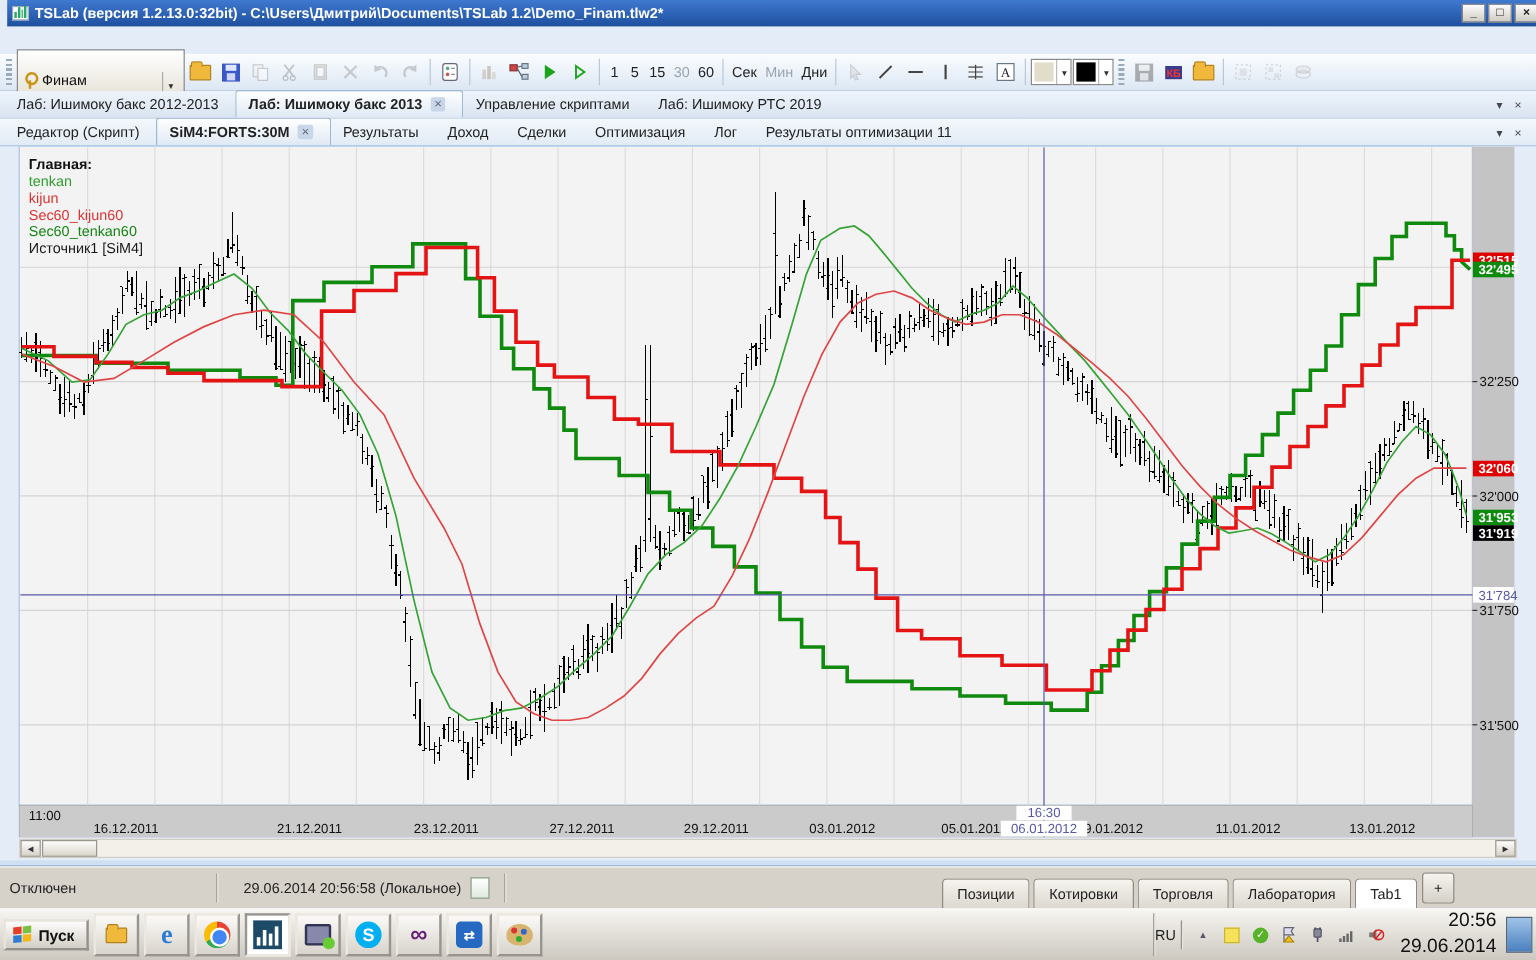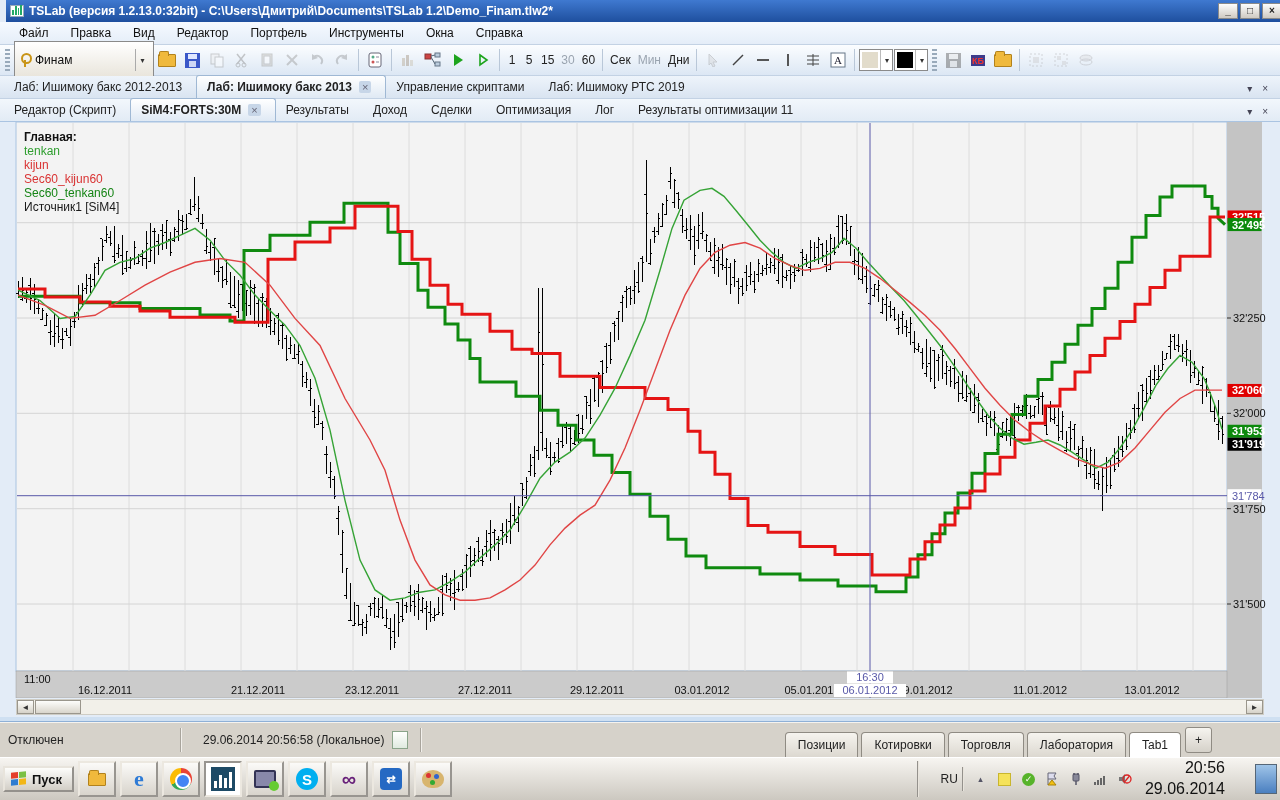--- a/index.html
+++ b/index.html
@@ -19,21 +19,21 @@
 
   
   .menubar{position:absolute;top:22px;left:0;width:1280px;height:23px;background:linear-gradient(#f6faff,#e4edf8);
     border-bottom:1px solid #c3d2e4;display:flex;align-items:center;padding-left:8px;}
   .menu-item{padding:3px 11px;color:#111;}
 
   
   .toolbar{position:absolute;top:45px;left:0;width:1280px;height:31px;background:linear-gradient(#fbfdff,#dce7f4);
     border-bottom:1px solid #c3d2e4;display:flex;align-items:center;padding-left:2px;gap:1px;}
   .grip{width:5px;height:22px;background:repeating-linear-gradient(#9ab 0 2px,transparent 2px 4px);margin:0 3px;}
-  .combo{display:flex;align-items:center;height:24px;background:linear-gradient(#fff,#e8e4da);border:1px solid #8a8a8a;width:140px;padding:18px 4px;}
+  .combo{display:flex;height:24px;background:linear-gradient(#fff,#e8e4da);border:1px solid #8a8a8a;width:140px;padding:18px 4px;}
   .combo .key{width:10px;height:14px;margin-right:6px;position:relative;}
   .combo .key:before{content:"";position:absolute;top:0;left:2px;width:7px;height:7px;border:2px solid #c99416;border-radius:50%;}
   .combo .key:after{content:"";position:absolute;top:7px;left:5px;width:2px;height:7px;background:#c99416;}
   .combo .lbl{flex:1;}
   .combo .drop{width:14px;height:22px;border-left:1px solid #aaa;display:flex;align-items:center;justify-content:center;font-size:8px;color:#333;}
   .tbtn{width:24px;height:24px;display:flex;align-items:center;justify-content:center;border:1px solid transparent;border-radius:2px;}
   .tbtn svg{display:block;}
   .tsep{width:1px;height:22px;background:#b9c7d8;margin:0 3px;}
   .tftxt{min-width:16px;height:22px;display:flex;align-items:center;justify-content:center;padding:0 3px;color:#222;font-size:12px;}
   .tftxt.dim{color:#9aa4b0;}
@@ -77,21 +77,21 @@
   .taskbar{position:absolute;top:757px;left:0;width:1280px;height:43px;background:linear-gradient(#f7f5f1,#ccc8c0);
     border-top:1px solid #fff;display:flex;align-items:center;padding:0 3px;}
   .startbtn{height:26px;padding:0 10px 0 6px;background:linear-gradient(#fdfdfb,#d2cec6);border:2px outset #e8e4dc;
     display:flex;align-items:center;gap:5px;font-weight:bold;font-size:13px;}
   .winflag{width:16px;height:14px;display:grid;grid-template-columns:7px 7px;grid-template-rows:6px 6px;gap:1px;transform:skewY(-6deg);}
   .winflag i:nth-child(1){background:#e43e2b;} .winflag i:nth-child(2){background:#7bc043;}
   .winflag i:nth-child(3){background:#2f7dd1;} .winflag i:nth-child(4){background:#f2b718;}
   .qapp{width:38px;height:36px;margin-left:4px;background:linear-gradient(#fbfaf8,#d8d4cc);border:2px outset #ece8e0;
     display:flex;align-items:center;justify-content:center;}
   .qapp.active{background:#fff;border:2px inset #ece8e0;}
-  .tray{margin-left:auto;display:flex;align-items:center;gap:9px;height:36px;border-left:2px groove #e8e4dc;padding:0 22px;}
+  .tray{margin-left:auto;display:flex;align-items:center;gap:9px;height:36px;border-left:2px groove #e8e4dc;padding:0 0;}
   .tray .lang{font-size:12px;color:#222;padding-right:4px;border-right:2px groove #e8e4dc;height:24px;display:flex;align-items:center;}
   .trayico{width:15px;height:15px;display:flex;align-items:center;justify-content:center;}
   .clock{font-size:16px;text-align:right;line-height:1.3;padding-left:4px;}
   .showdesk{width:22px;height:30px;background:linear-gradient(#9fc4e8,#4a7fc0);border:1px solid #567;margin-left:8px;}
 
   
   .ico-folder{width:18px;height:13px;background:#f0b93c;border:1px solid #b2821d;border-radius:1px;position:relative;}
   .ico-folder:before{content:"";position:absolute;top:-4px;left:0;width:8px;height:4px;background:#f0b93c;border:1px solid #b2821d;border-bottom:none;border-radius:2px 2px 0 0;}
   .ico-disk{width:15px;height:15px;background:#3a57c8;position:relative;}
   .ico-disk:before{content:"";position:absolute;top:1px;left:3px;width:9px;height:5px;background:#dfe6ff;}
@@ -123,30 +123,20 @@
         <i style="height:10px"></i>
       </span>
     <span class="title-text">TSLab (версия 1.2.13.0:32bit) - C:\Users\Дмитрий\Documents\TSLab 1.2\Demo_Finam.tlw2*</span>
     <span class="winbtns">
       <span class="winbtn">_</span>
       <span class="winbtn">□</span>
       <span class="winbtn">×</span>
     </span>
   </div>
 
-  <div class="menubar">
-    <span class="menu-item">Файл</span>
-    <span class="menu-item">Правка</span>
-    <span class="menu-item">Вид</span>
-    <span class="menu-item">Редактор</span>
-    <span class="menu-item">Портфель</span>
-    <span class="menu-item">Инструменты</span>
-    <span class="menu-item">Окна</span>
-    <span class="menu-item">Справка</span>
-  </div>
 
   <div class="toolbar">
     <span class="grip"></span>
     <span class="combo">
       <span class="key"></span>
       <span class="lbl">Финам</span>
       <span class="drop">▾</span>
     </span>
     <span class="tbtn">
         <span class="ico-folder"></span>

